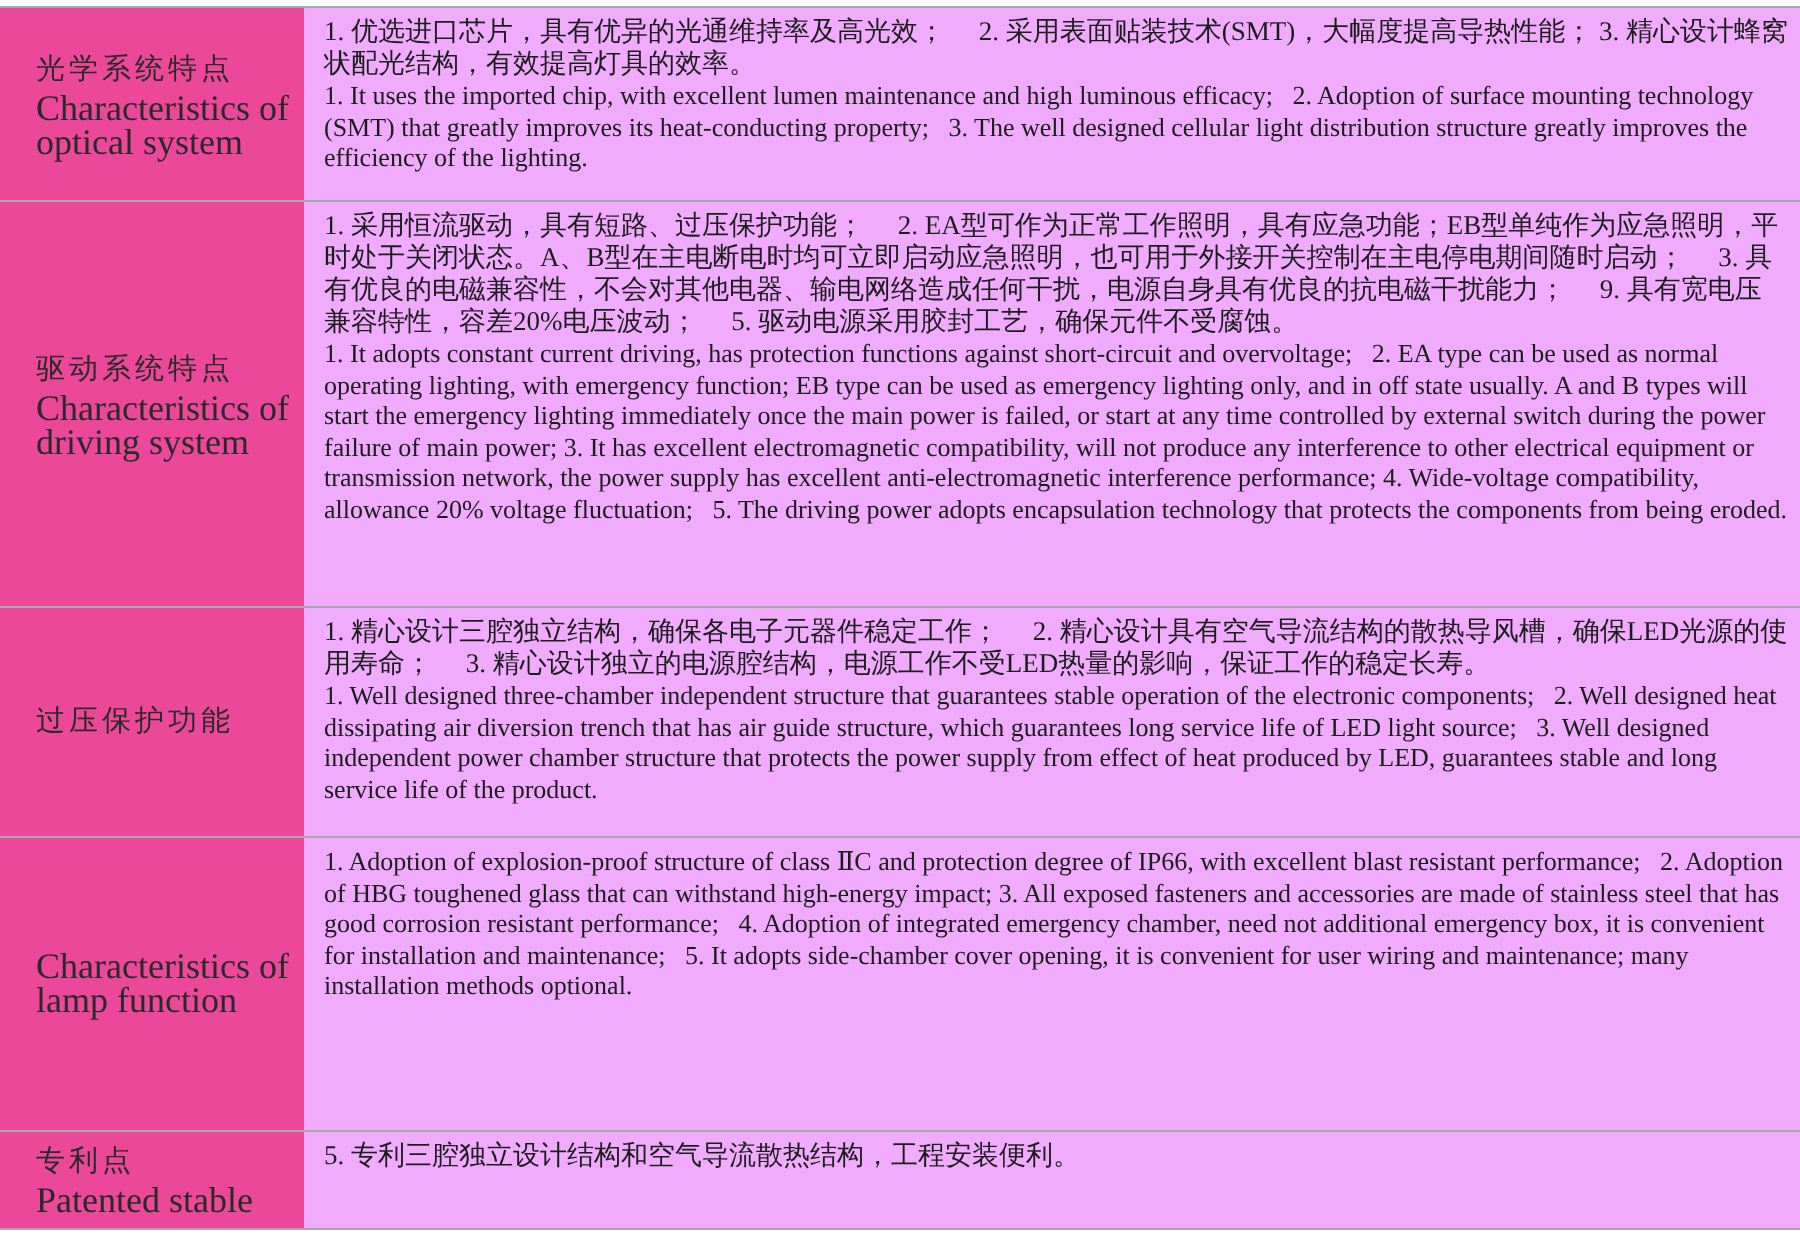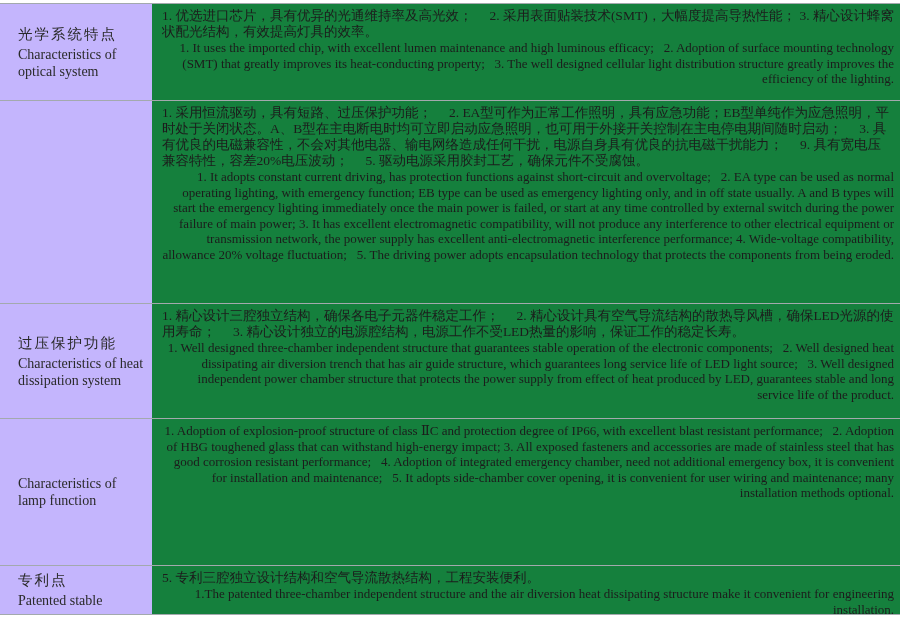--- a/index.html
+++ b/index.html
@@ -14,59 +14,58 @@
   }
   .row{
     display:flex;
     border-top:1px solid #a3a9ad;
     box-sizing:border-box;
   }
   .row:last-child{border-bottom:1px solid #a3a9ad;}
   .label-cell{
     width:152px;
     flex:0 0 152px;
-    background:#c4b5fd;
+    background:#ec4899;
     display:flex;
     flex-direction:column;
     justify-content:center;
     padding-left:18px;
     padding-right:6px;
     box-sizing:border-box;
   }
   .label-zh{
     font-family:"Liberation Sans","DejaVu Sans",sans-serif;
     font-size:14.5px;
     letter-spacing:2px;
     color:#2a2a2a;
     margin-bottom:2px;
     white-space:nowrap;
   }
   .label-en{
-    font-size:14px;
+    font-size:18px;
     line-height:17px;
     color:#2a2a2a;
   }
   .content-cell{
     flex:1;
-    background:#15803d;
+    background:#f0abfc;
     padding:4px 6px 0 10px;
     box-sizing:border-box;
   }
   .content-zh{
     font-size:13.5px;
     line-height:16px;
     color:#1c1c1c;
     white-space:pre-wrap;
   }
   .content-en{
     font-size:13px;
     line-height:15.5px;
     color:#1c1c1c;
     white-space:pre-wrap;
-    text-align:right;
   }
   .h-r1{height:97px;}
   .h-r2{height:203px;}
   .h-r3{height:115px;}
   .h-r4{height:147px;}
   .h-r5{height:50px;}
 </style>
 </head>
 <body>
 
@@ -78,31 +77,32 @@
       <div class="label-en">Characteristics of optical system</div>
     </div>
     <div class="content-cell">
       <div class="content-zh">1. 优选进口芯片，具有优异的光通维持率及高光效；　 2. 采用表面贴装技术(SMT)，大幅度提高导热性能； 3. 精心设计蜂窝状配光结构，有效提高灯具的效率。</div>
       <div class="content-en">1. It uses the imported chip, with excellent lumen maintenance and high luminous efficacy;   2. Adoption of surface mounting technology (SMT) that greatly improves its heat-conducting property;   3. The well designed cellular light distribution structure greatly improves the efficiency of the lighting.</div>
     </div>
   </div>
 
   <div class="row h-r2">
     <div class="label-cell">
+      <div class="label-zh">驱动系统特点</div>
+      <div class="label-en">Characteristics of driving system</div>
     </div>
     <div class="content-cell">
       <div class="content-zh">1. 采用恒流驱动，具有短路、过压保护功能；　 2. EA型可作为正常工作照明，具有应急功能；EB型单纯作为应急照明，平时处于关闭状态。A、B型在主电断电时均可立即启动应急照明，也可用于外接开关控制在主电停电期间随时启动；　 3. 具有优良的电磁兼容性，不会对其他电器、输电网络造成任何干扰，电源自身具有优良的抗电磁干扰能力；　 9. 具有宽电压兼容特性，容差20%电压波动；　 5. 驱动电源采用胶封工艺，确保元件不受腐蚀。</div>
       <div class="content-en">1. It adopts constant current driving, has protection functions against short-circuit and overvoltage;   2. EA type can be used as normal operating lighting, with emergency function; EB type can be used as emergency lighting only, and in off state usually. A and B types will start the emergency lighting immediately once the main power is failed, or start at any time controlled by external switch during the power failure of main power; 3. It has excellent electromagnetic compatibility, will not produce any interference to other electrical equipment or transmission network, the power supply has excellent anti-electromagnetic interference performance; 4. Wide-voltage compatibility, allowance 20% voltage fluctuation;   5. The driving power adopts encapsulation technology that protects the components from being eroded.</div>
     </div>
   </div>
 
   <div class="row h-r3">
     <div class="label-cell">
       <div class="label-zh">过压保护功能</div>
-      <div class="label-en">Characteristics of heat dissipation system</div>
     </div>
     <div class="content-cell">
       <div class="content-zh">1. 精心设计三腔独立结构，确保各电子元器件稳定工作；　 2. 精心设计具有空气导流结构的散热导风槽，确保LED光源的使用寿命；　 3. 精心设计独立的电源腔结构，电源工作不受LED热量的影响，保证工作的稳定长寿。</div>
       <div class="content-en">1. Well designed three-chamber independent structure that guarantees stable operation of the electronic components;   2. Well designed heat dissipating air diversion trench that has air guide structure, which guarantees long service life of LED light source;   3. Well designed independent power chamber structure that protects the power supply from effect of heat produced by LED, guarantees stable and long service life of the product.</div>
     </div>
   </div>
 
   <div class="row h-r4">
     <div class="label-cell">
       <div class="label-en">Characteristics of lamp function</div>
@@ -112,17 +112,16 @@
     </div>
   </div>
 
   <div class="row h-r5">
     <div class="label-cell">
       <div class="label-zh">专利点</div>
       <div class="label-en">Patented stable</div>
     </div>
     <div class="content-cell">
       <div class="content-zh">5. 专利三腔独立设计结构和空气导流散热结构，工程安装便利。</div>
-      <div class="content-en">1.The patented three-chamber independent structure and the air diversion heat dissipating structure make it convenient for engineering installation.</div>
     </div>
   </div>
 
 </div>
 
 </body></html>

